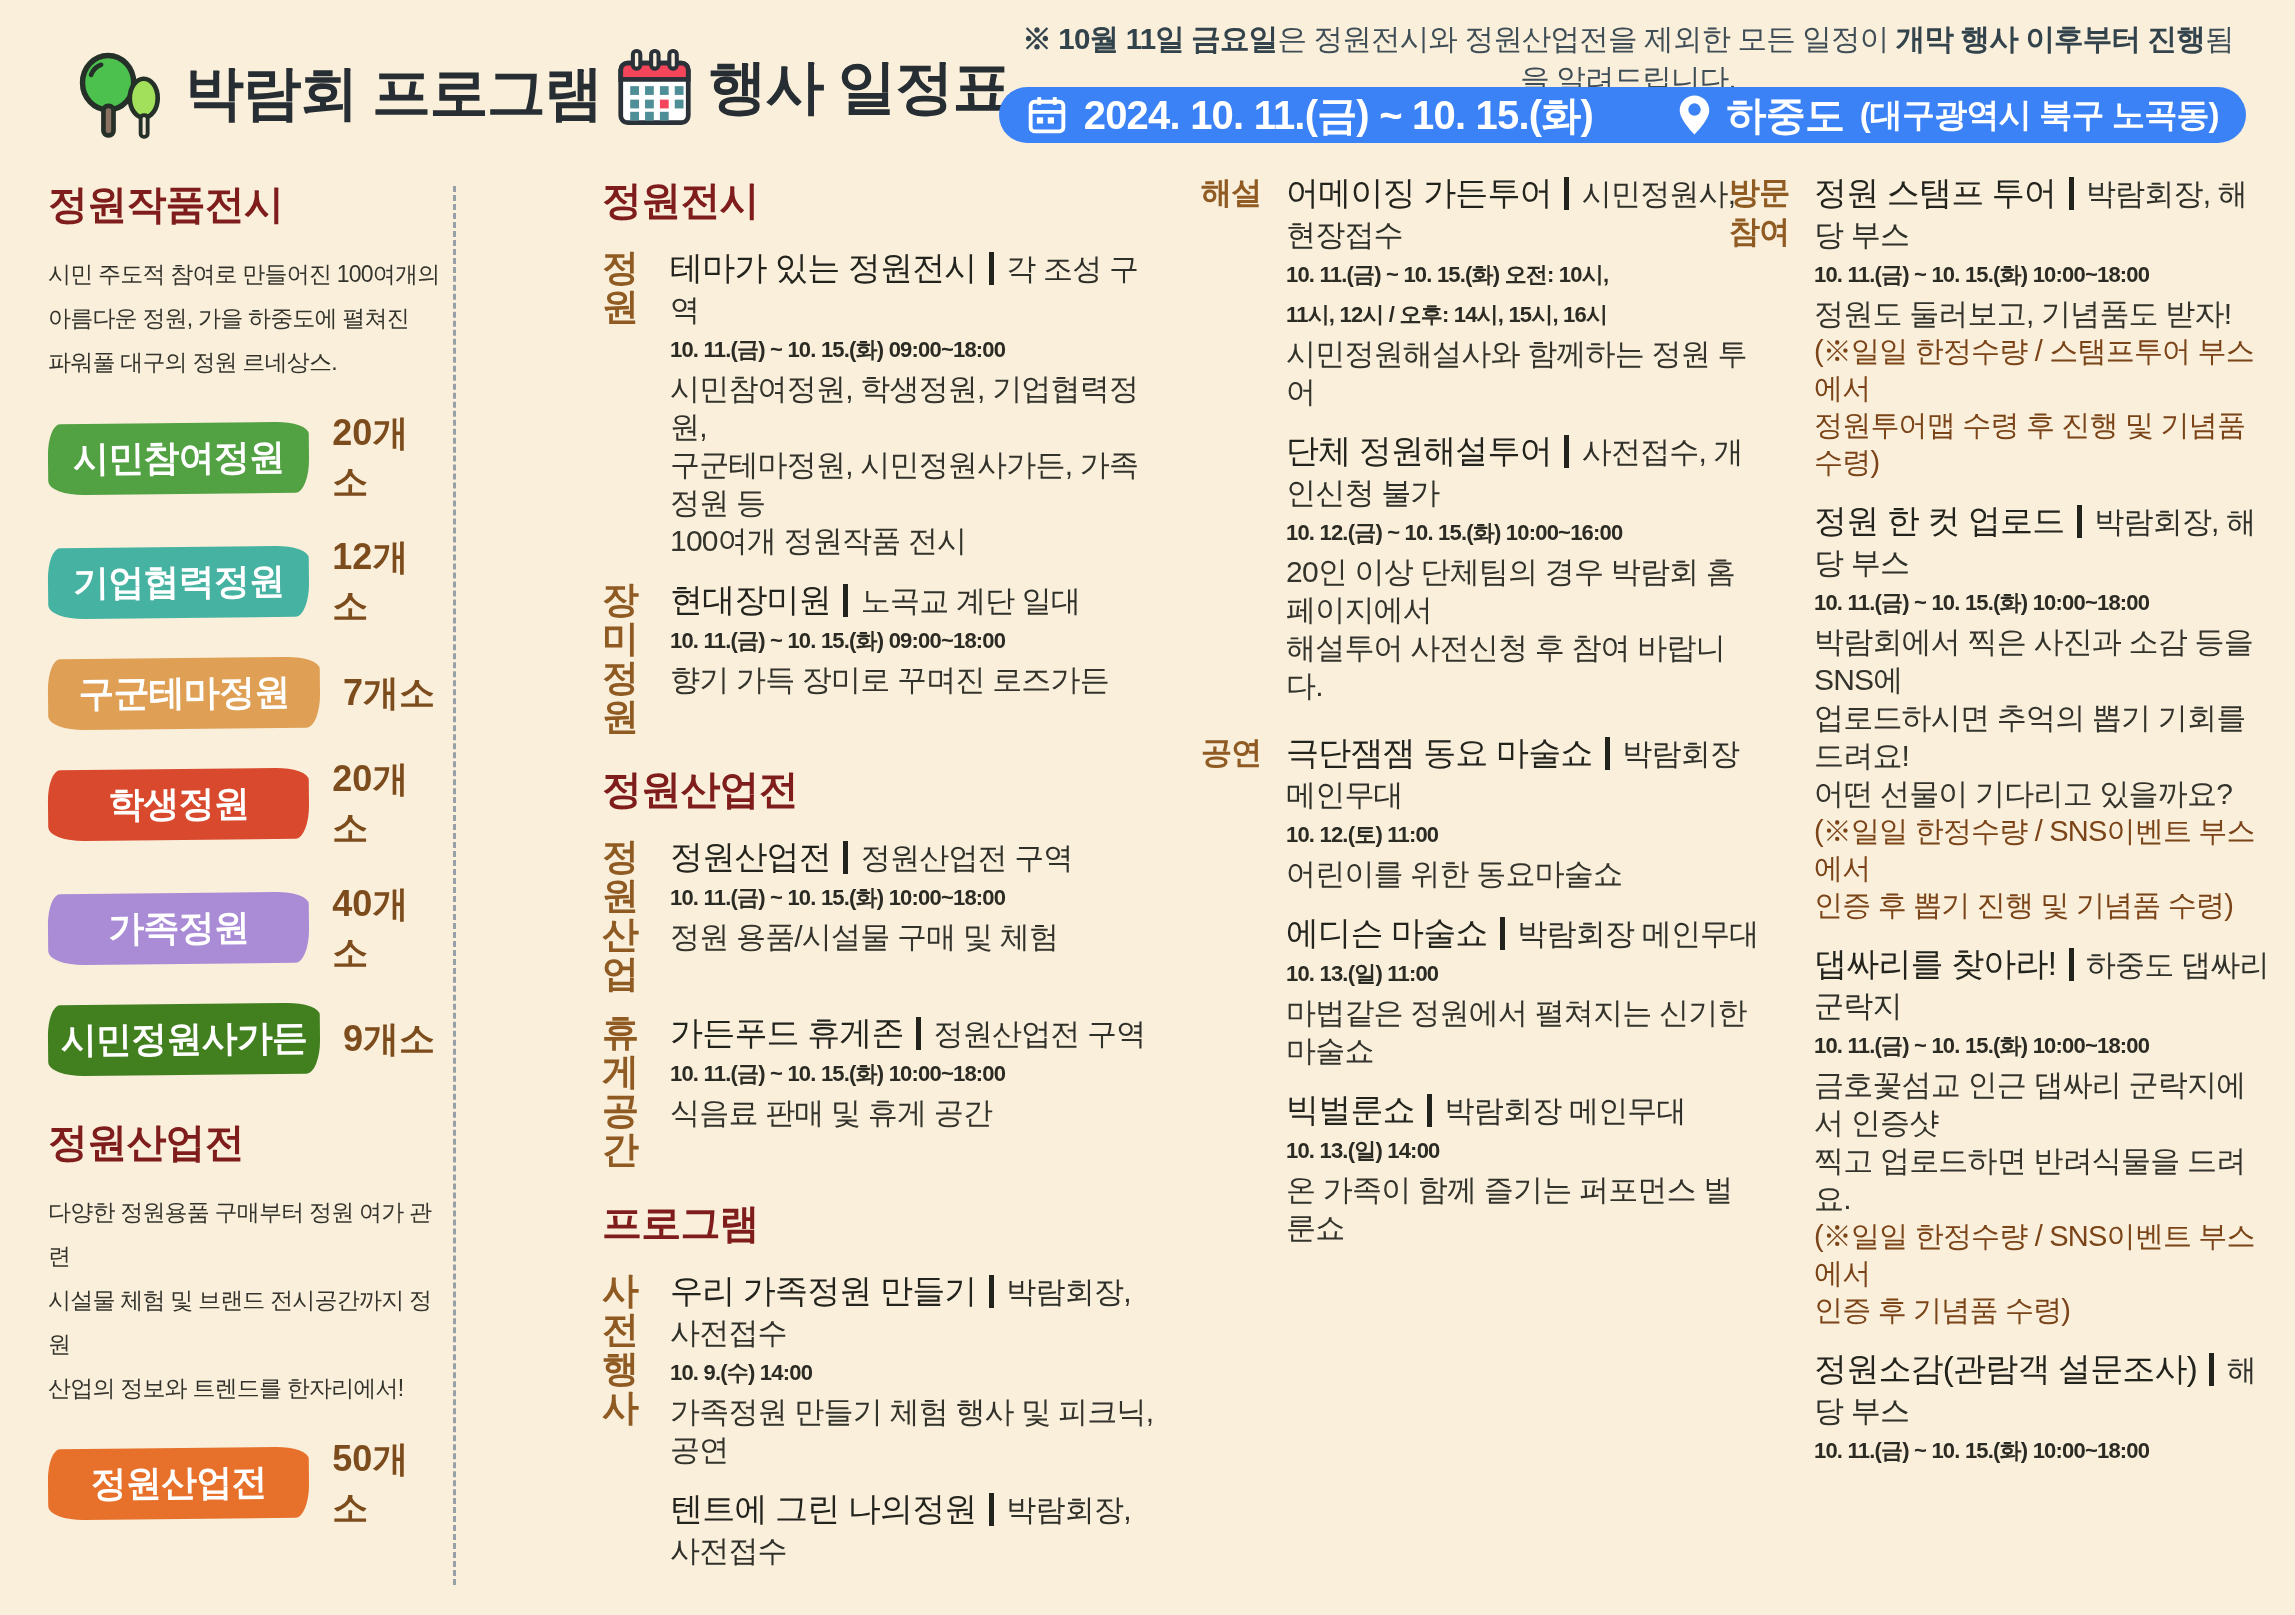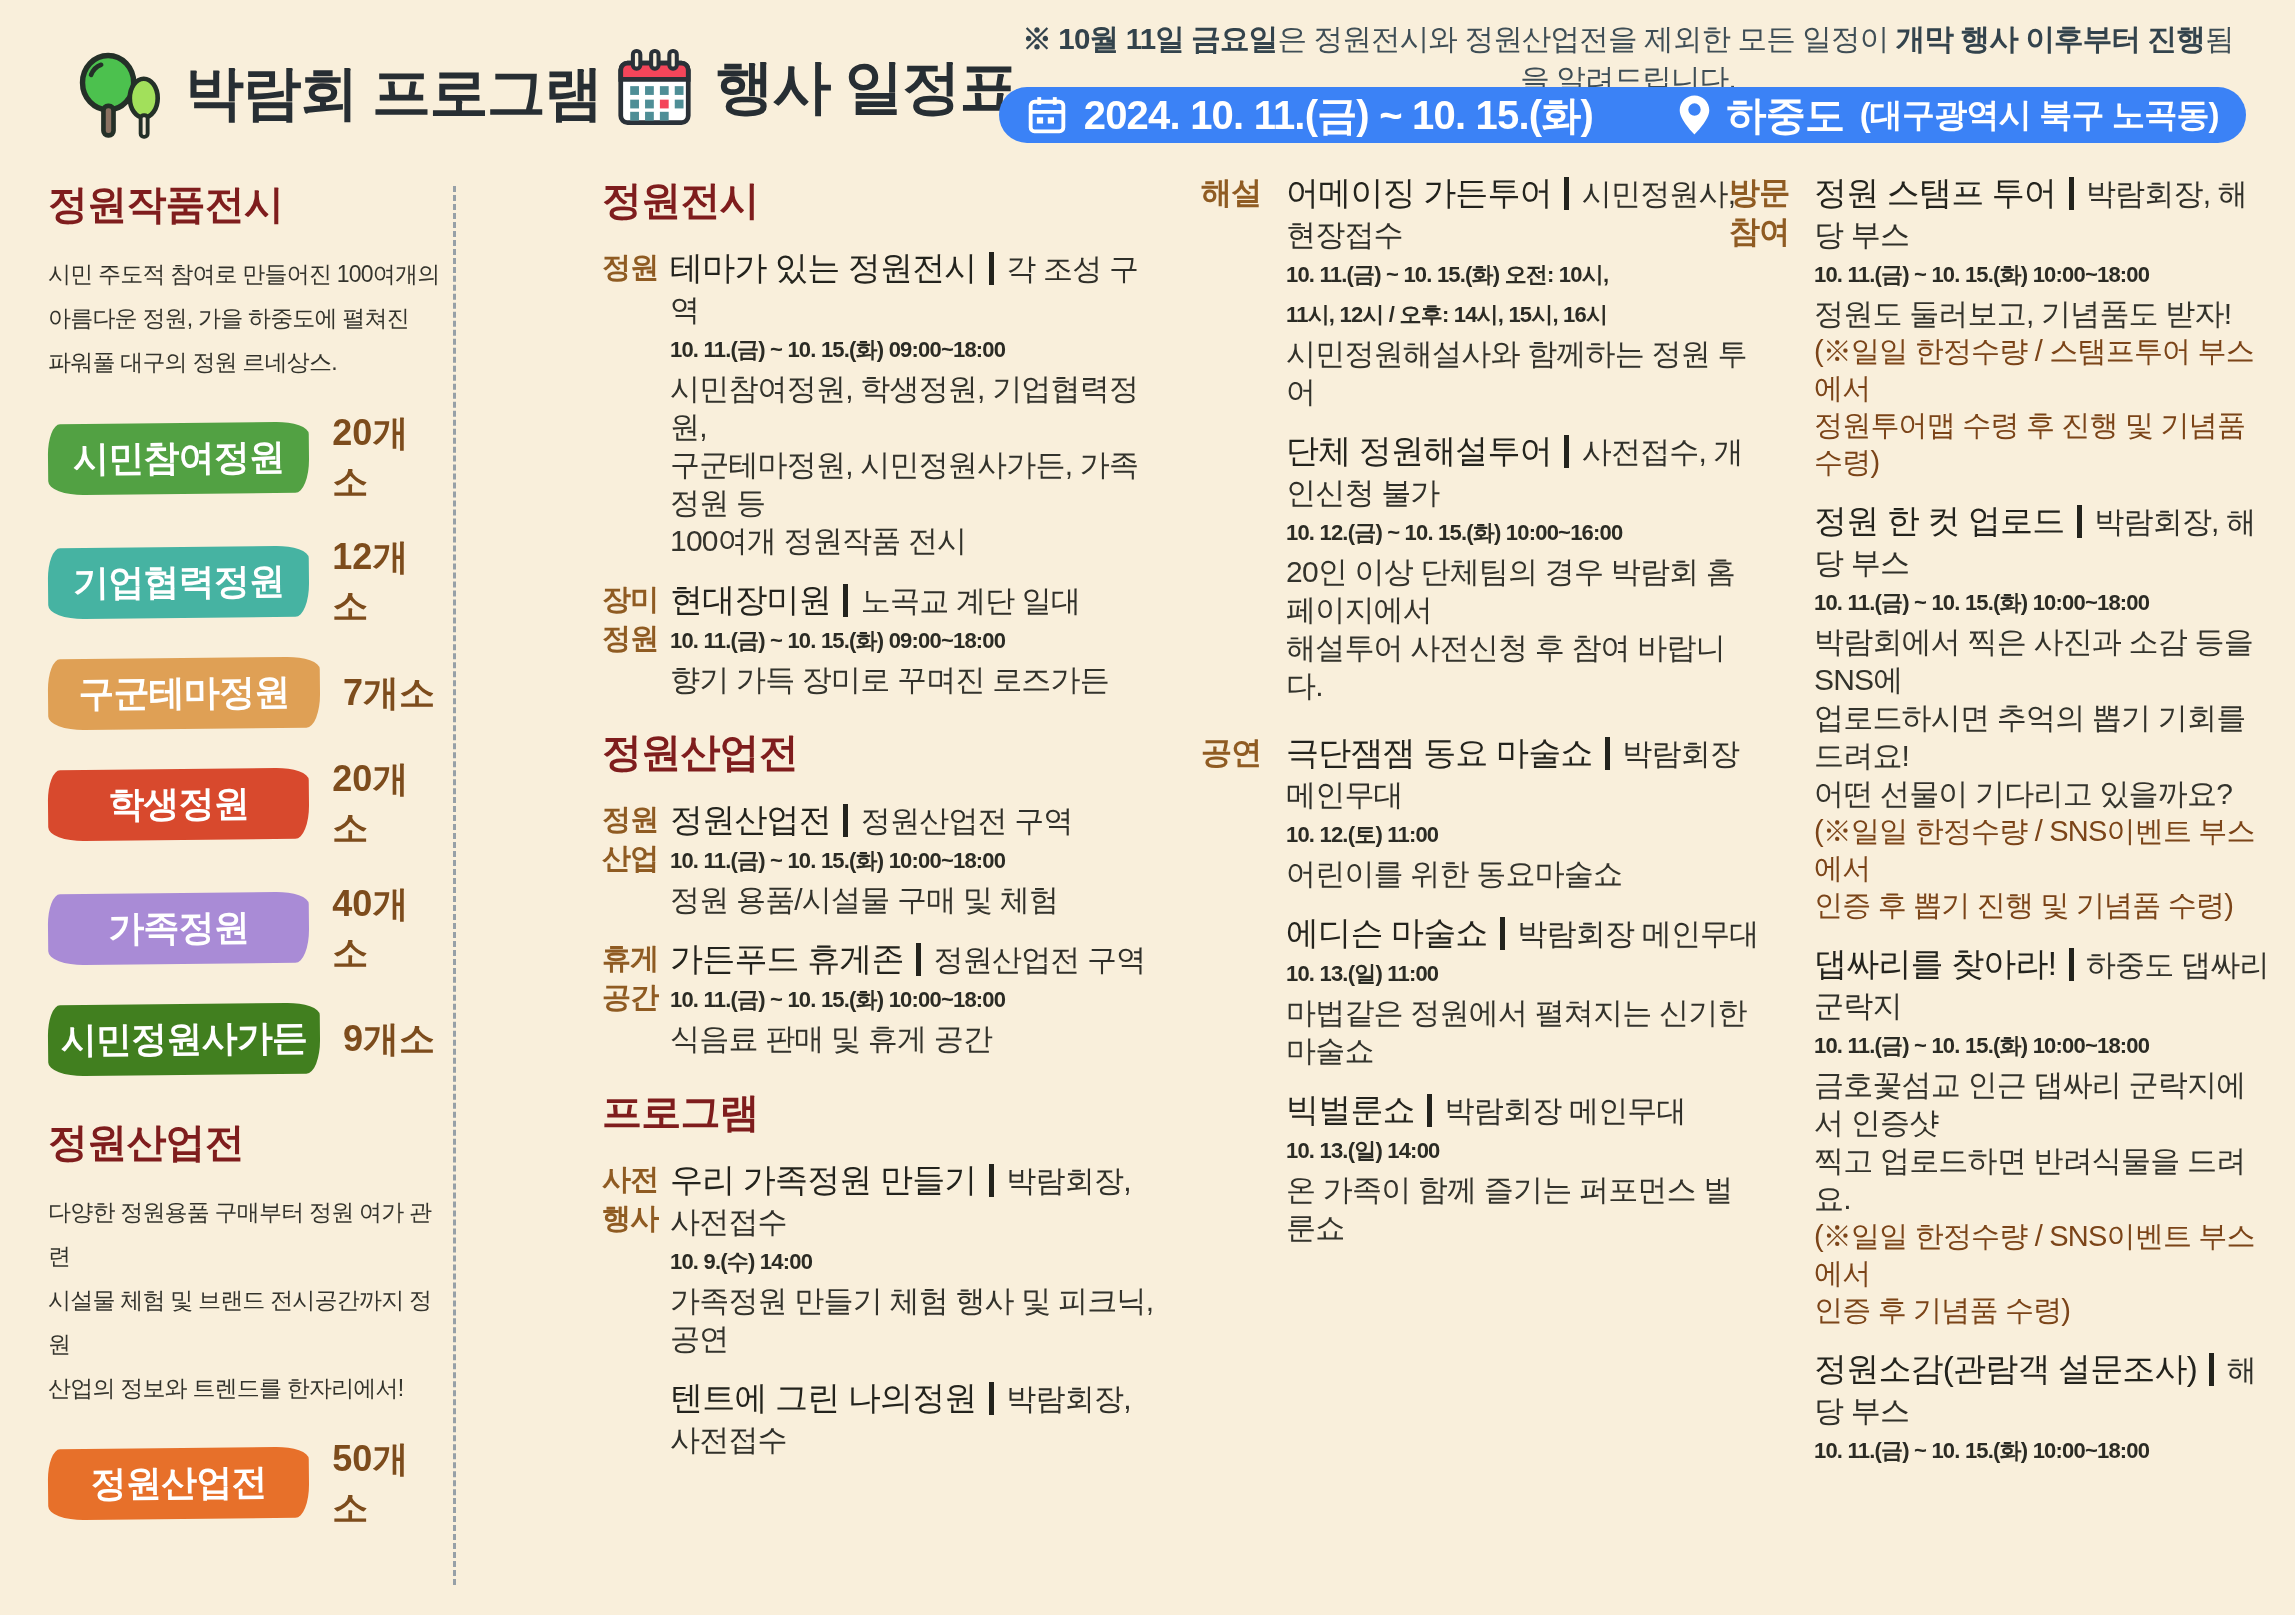--- a/index.html
+++ b/index.html
@@ -1,20 +1,20 @@
 <!DOCTYPE html>
 <html style="font-size:12.4px"><head>
 <meta charset="utf-8">
 <style>
   html,body{margin:0;padding:0;background:#f9efdb;}
   .canvas{position:relative;width:2295px;height:1616px;background:#f9efdb;overflow:hidden;
           font-family:"Liberation Sans",sans-serif;color:#26261f;}
   
   .hdr-left{position:absolute;left:74px;top:47px;display:flex;align-items:center;gap:18px;}
-  .hdr-center{position:absolute;left:614px;top:47px;display:flex;align-items:center;gap:20px;}
+  .hdr-center{position:absolute;left:614px;top:47px;display:flex;align-items:center;gap:13px;}
   .hdr-title{font-size:59px;font-weight:800;color:#272e33;letter-spacing:-1.6px;}
   .notice{position:absolute;left:1010px;top:20px;width:1236px;text-align:center;
           font-size:29.5px;color:#3f4e56;letter-spacing:-0.8px;}
   .notice b{font-weight:800;color:#33434c;}
   .banner{position:absolute;left:999px;top:87px;width:1247px;height:56px;border-radius:31px;
           display:flex;align-items:center;justify-content:center;gap:85px;color:#fff;}
   .banner .bgroup{display:flex;align-items:center;gap:15.5px;font-size:40px;font-weight:800;letter-spacing:-0.8px;}
   .banner .detail{font-size:33px;font-weight:700;}
   
   .v-divider{position:absolute;left:453px;top:186px;height:1399px;width:0;border-left:3.1px dashed #97a0a7;}
@@ -26,21 +26,21 @@
   .badge{width:272px;height:71px;display:flex;align-items:center;justify-content:center;
          color:#fff;font-size:36px;font-weight:800;letter-spacing:-0.8px;
          border-radius:12.4px 33px 14px 36px / 31px 12.4px 34px 14px;transform:rotate(-0.6deg);}
   .badge-count{margin-left:23px;font-size:36px;font-weight:800;color:#7d4c1c;}
   .gap-top{margin-top:40px;}
   
   .col2{position:absolute;left:602px;top:173px;width:552px;}
   .col3{position:absolute;left:1201px;top:173px;width:559px;}
   .col4{position:absolute;left:1729px;top:173px;width:544px;}
   .entry{display:flex;margin-bottom:20px;}
-  .e-label{width:68px;flex:0 0 68px;font-size:29px;line-height:39px;font-weight:700;color:#8f5b22;
+  .e-label{width:68px;flex:0 0 68px;font-size:37px;line-height:39px;font-weight:700;color:#8f5b22;
            white-space:pre-line;letter-spacing:-0.8px;}
   .e-body{flex:1;}
   .e-title-line{font-size:33px;line-height:40px;letter-spacing:-0.8px;}
   .e-title{font-weight:400;color:#23231d;}
   .e-venue{font-weight:400;color:#30302a;font-size:30px;border-left:5.4px solid #23231d;
            padding-left:12.4px;margin-left:12.4px;}
   .e-date{font-size:22px;line-height:40px;font-weight:700;color:#2b2b24;white-space:pre-line;letter-spacing:-0.8px;}
   .e-desc{font-size:30px;line-height:38px;color:#33332c;white-space:pre-line;letter-spacing:-0.8px;}
   .e-note{font-size:29px;line-height:37px;color:#7b4418;white-space:pre-line;letter-spacing:-0.8px;}
   .e-note:empty,.e-desc:empty{display:none;}

